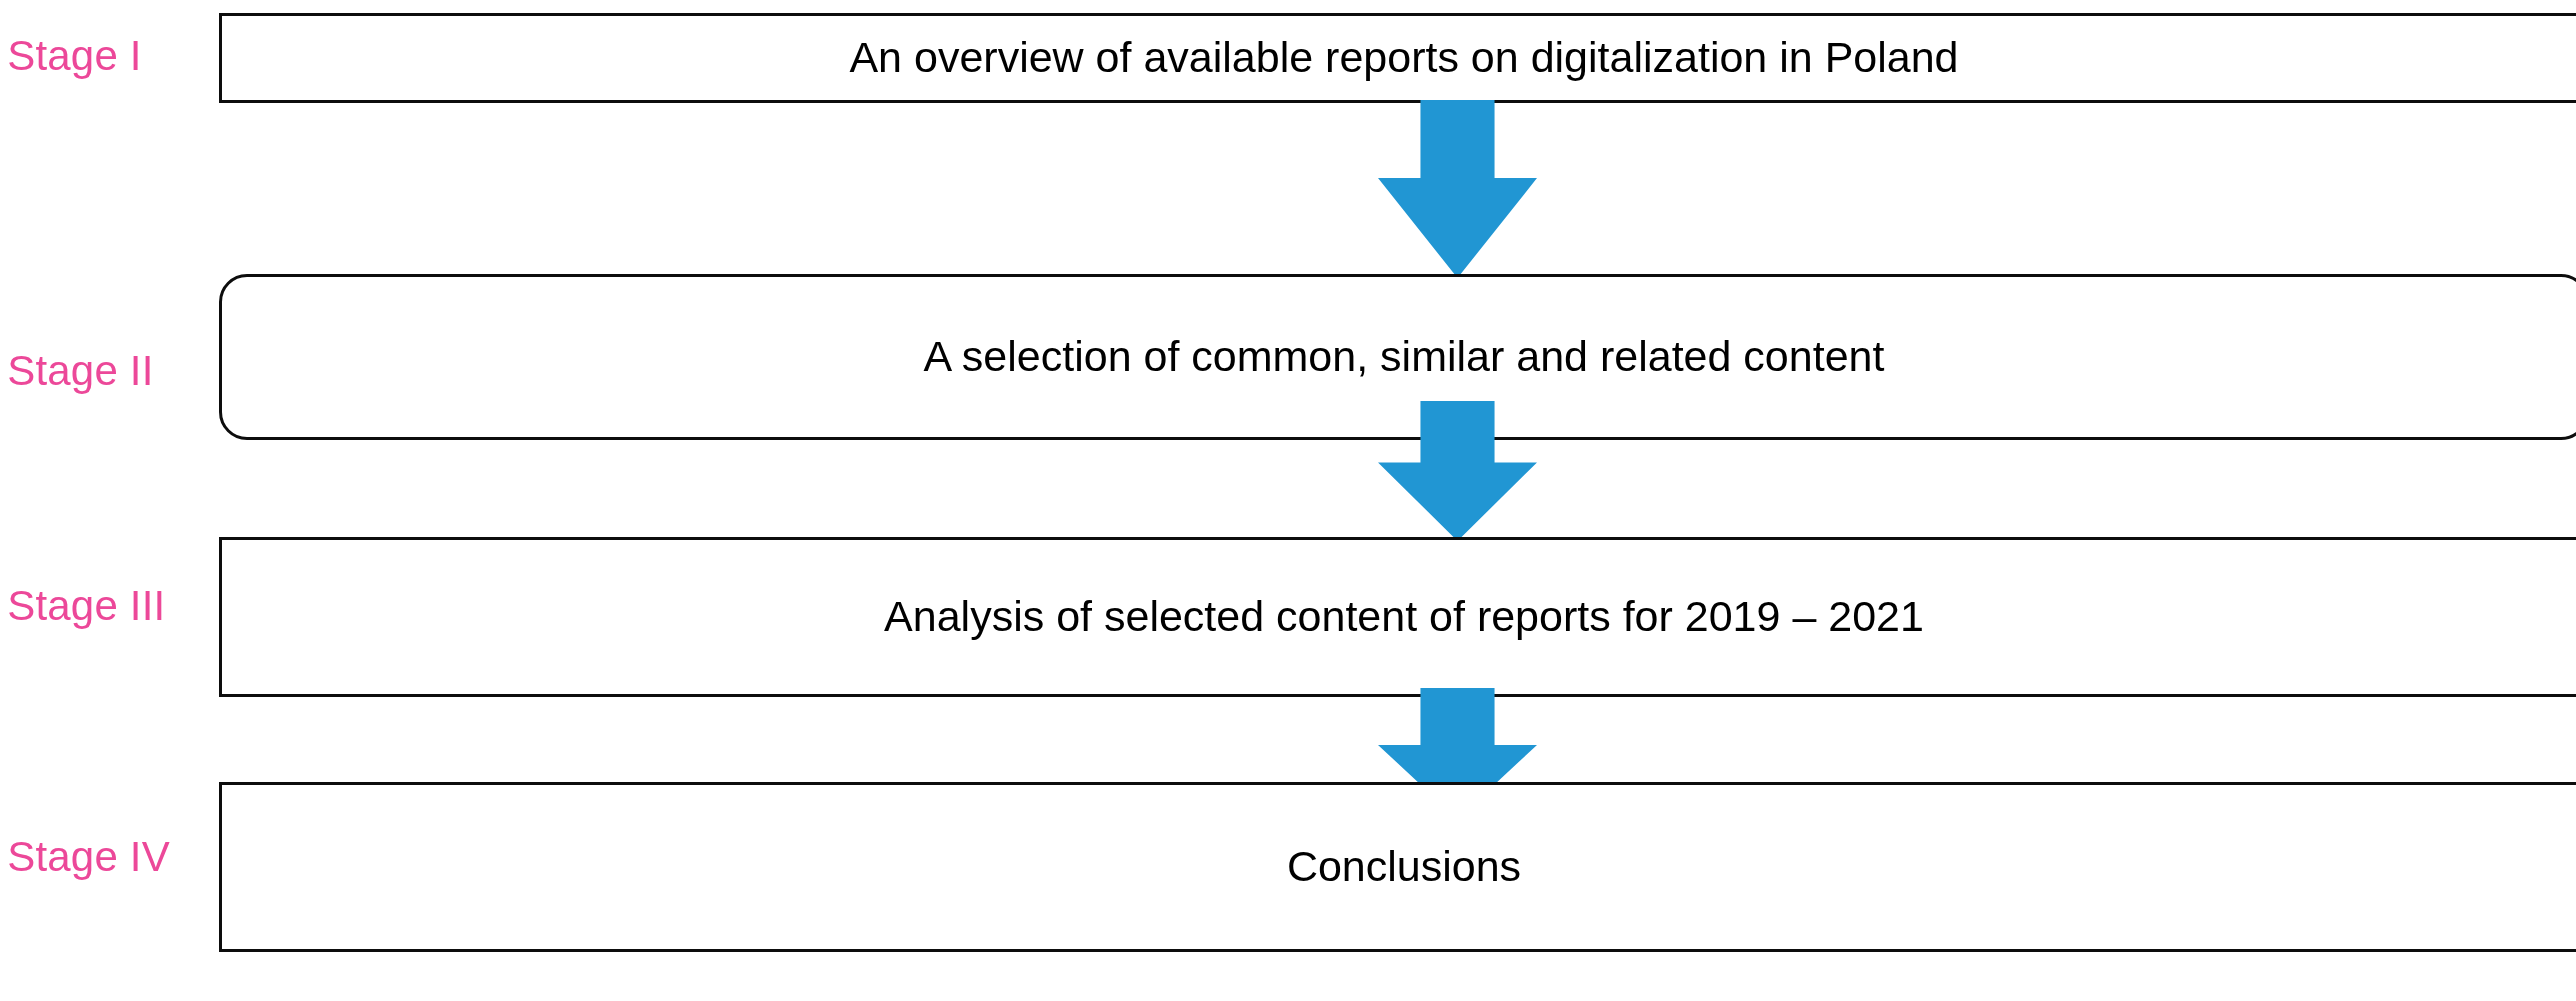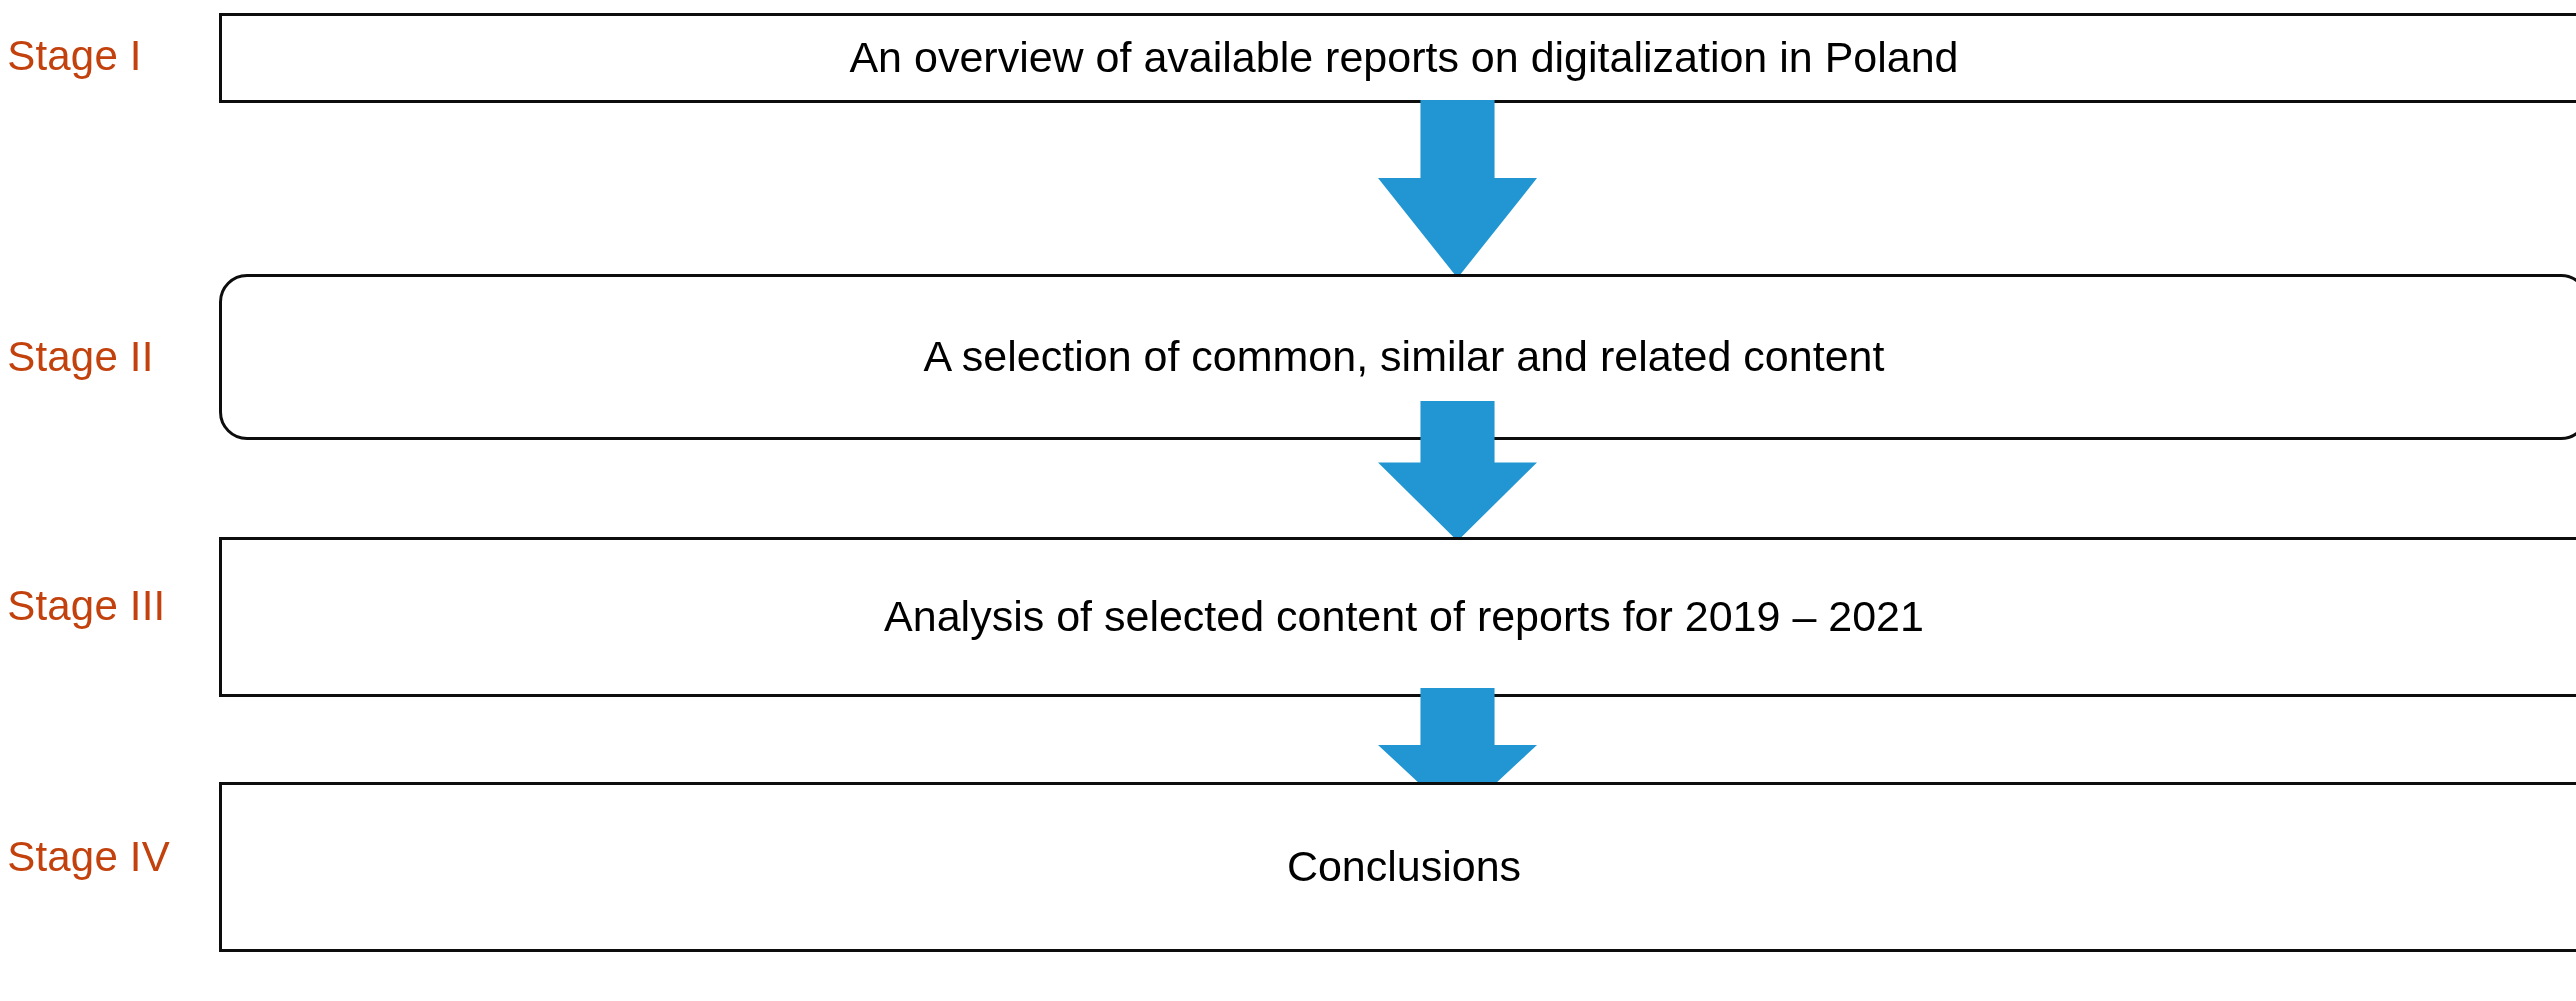--- a/index.html
+++ b/index.html
@@ -22,21 +22,21 @@
   }
 
   
   .stage-label {
     position: absolute;
     left: 7.2px;
     width: 177px;
     text-align: left;
     font-size: 42px;
     line-height: 1.05;
-    color: #c2410c;
+    color: #ec4899;
     white-space: nowrap;
     letter-spacing: 0.2px;
   }
 
   
   .stage-box {
     position: absolute;
     left: 191px;
     width: 2370px;
     box-sizing: border-box;
@@ -56,21 +56,21 @@
     white-space: nowrap;
   }
 
   
   #box-1 { top: 12.7px;  height: 90px; }
   #box-2 { top: 274px; height: 166px; border-radius: 28px; }
   #box-3 { top: 537px; height: 160px; }
   #box-4 { top: 782px; height: 170px; }
 
   #label-1 { top: 34px; }
-  #label-2 { top: 335px; }
+  #label-2 { top: 349px; }
   #label-3 { top: 584px; }
   #label-4 { top: 835px; }
 
   
   .down-arrow {
     position: absolute;
     left: 1378px;
     width: 159px;
     display: block;
   }

